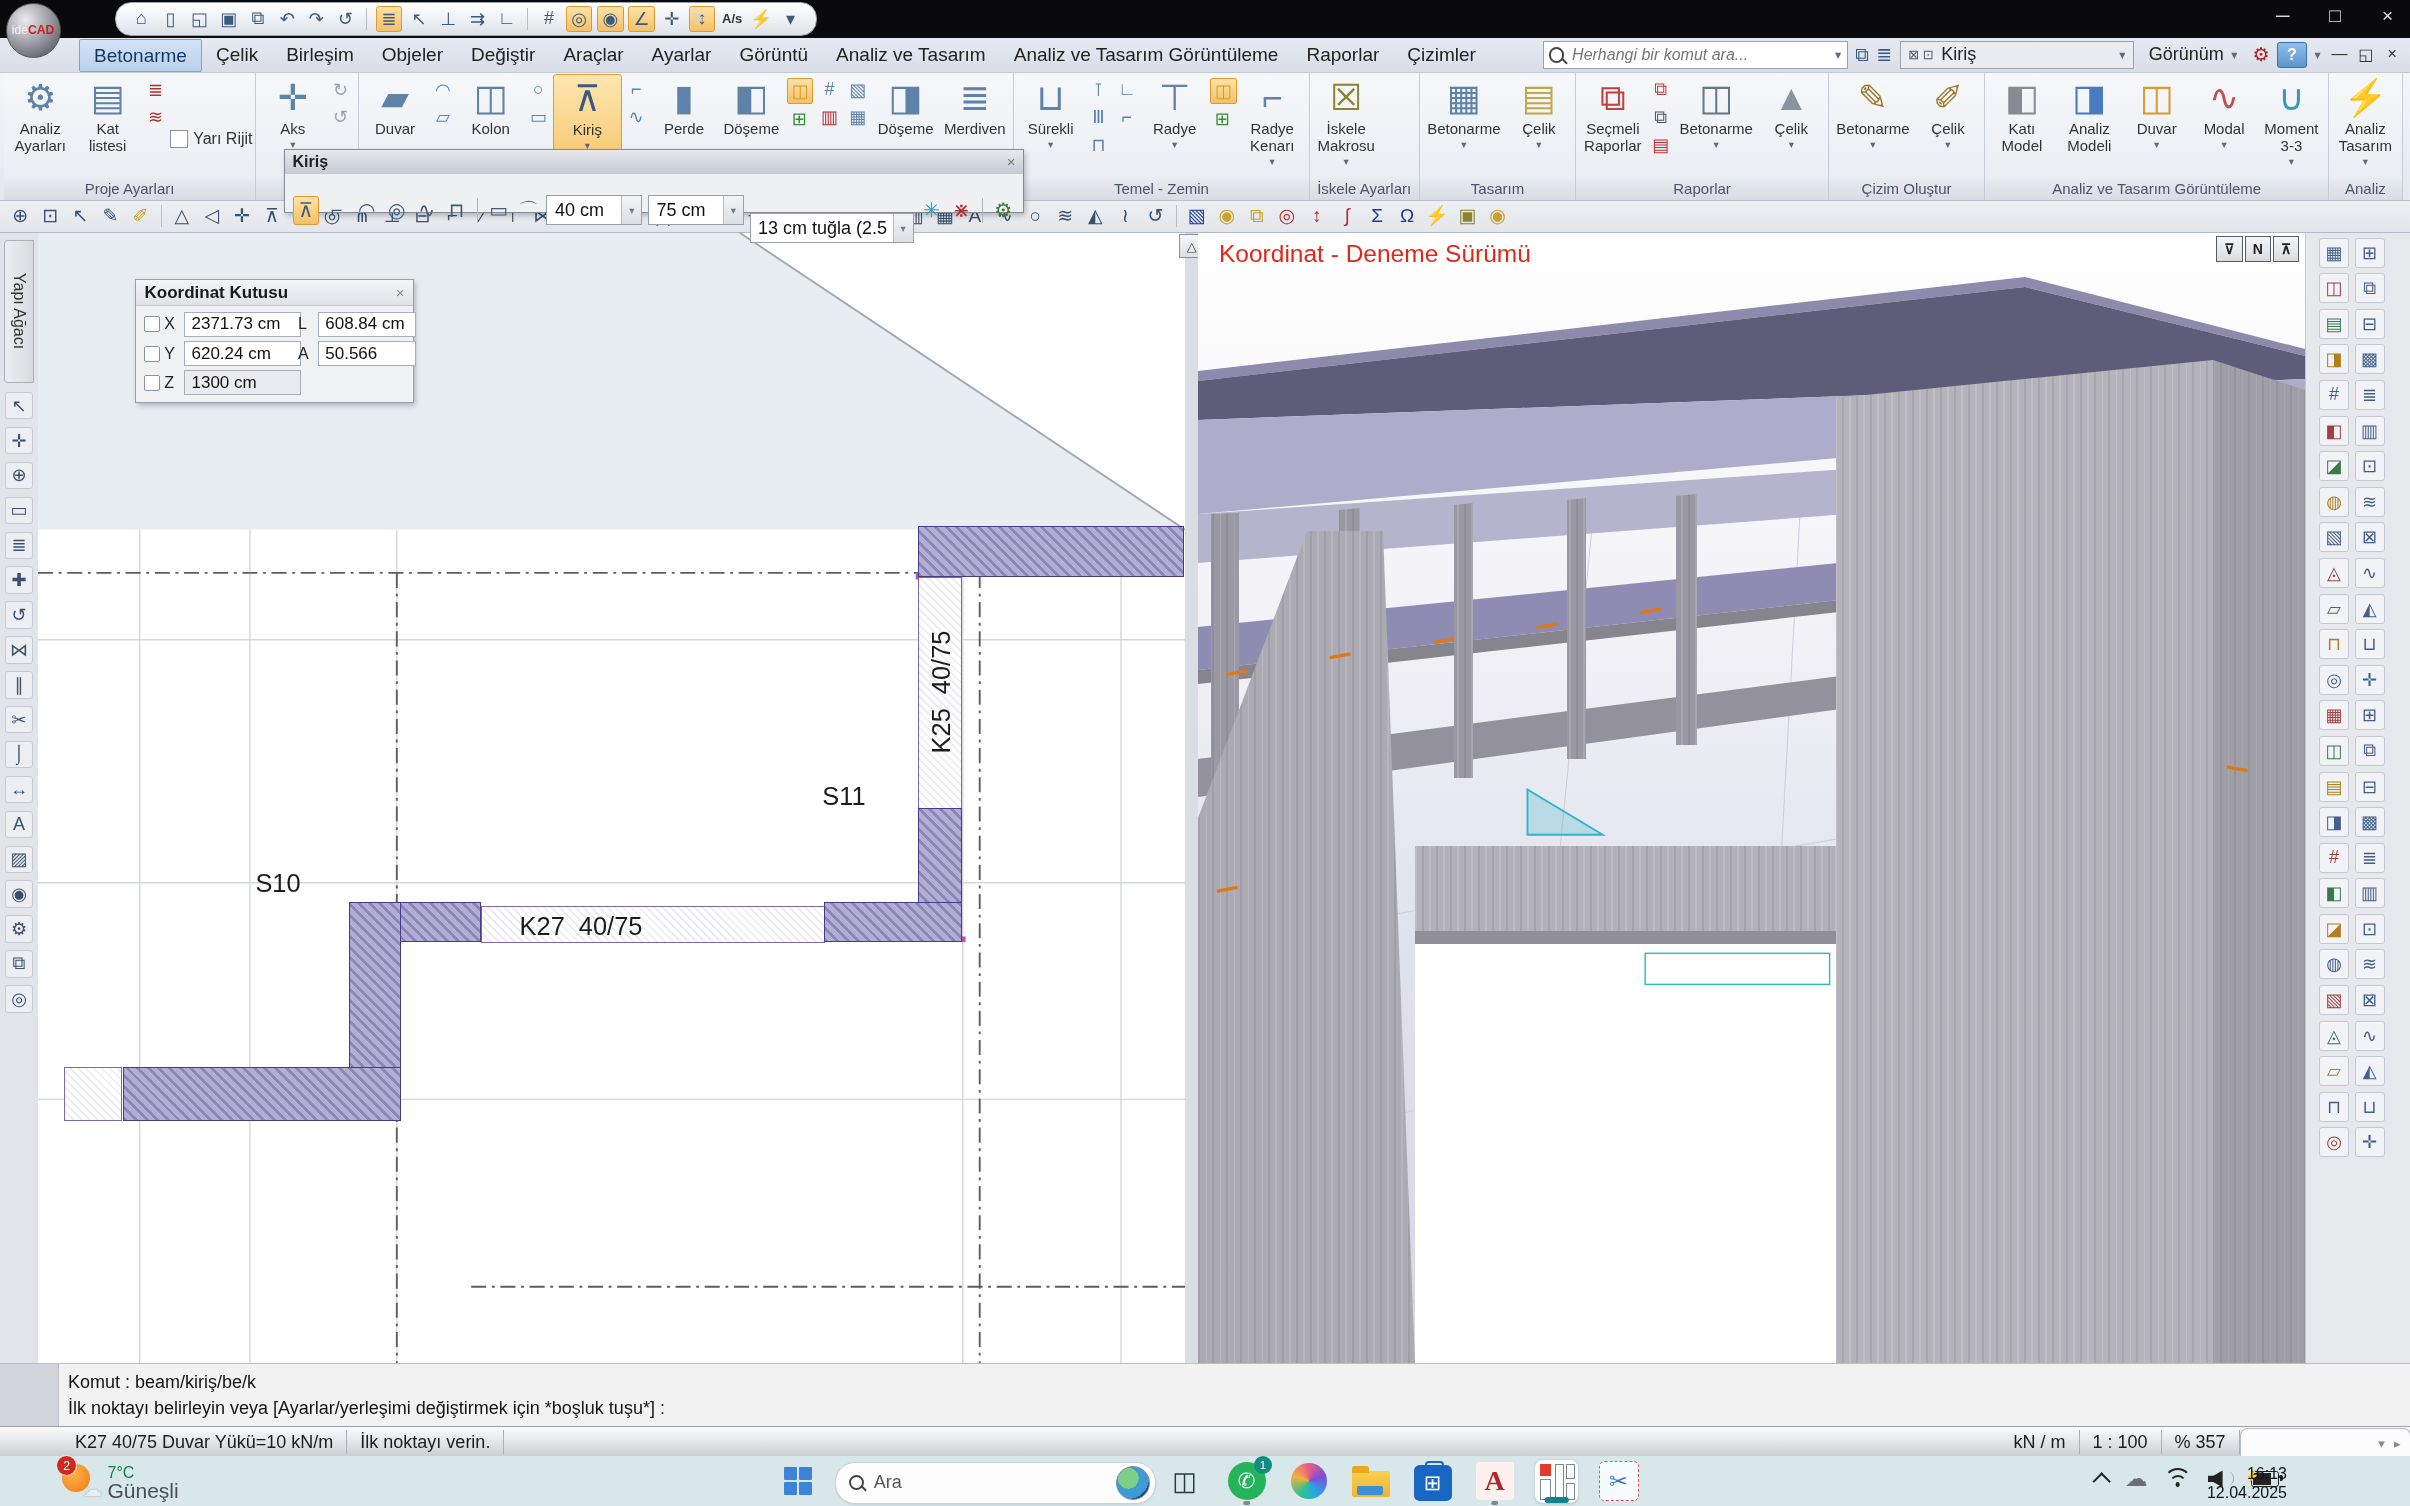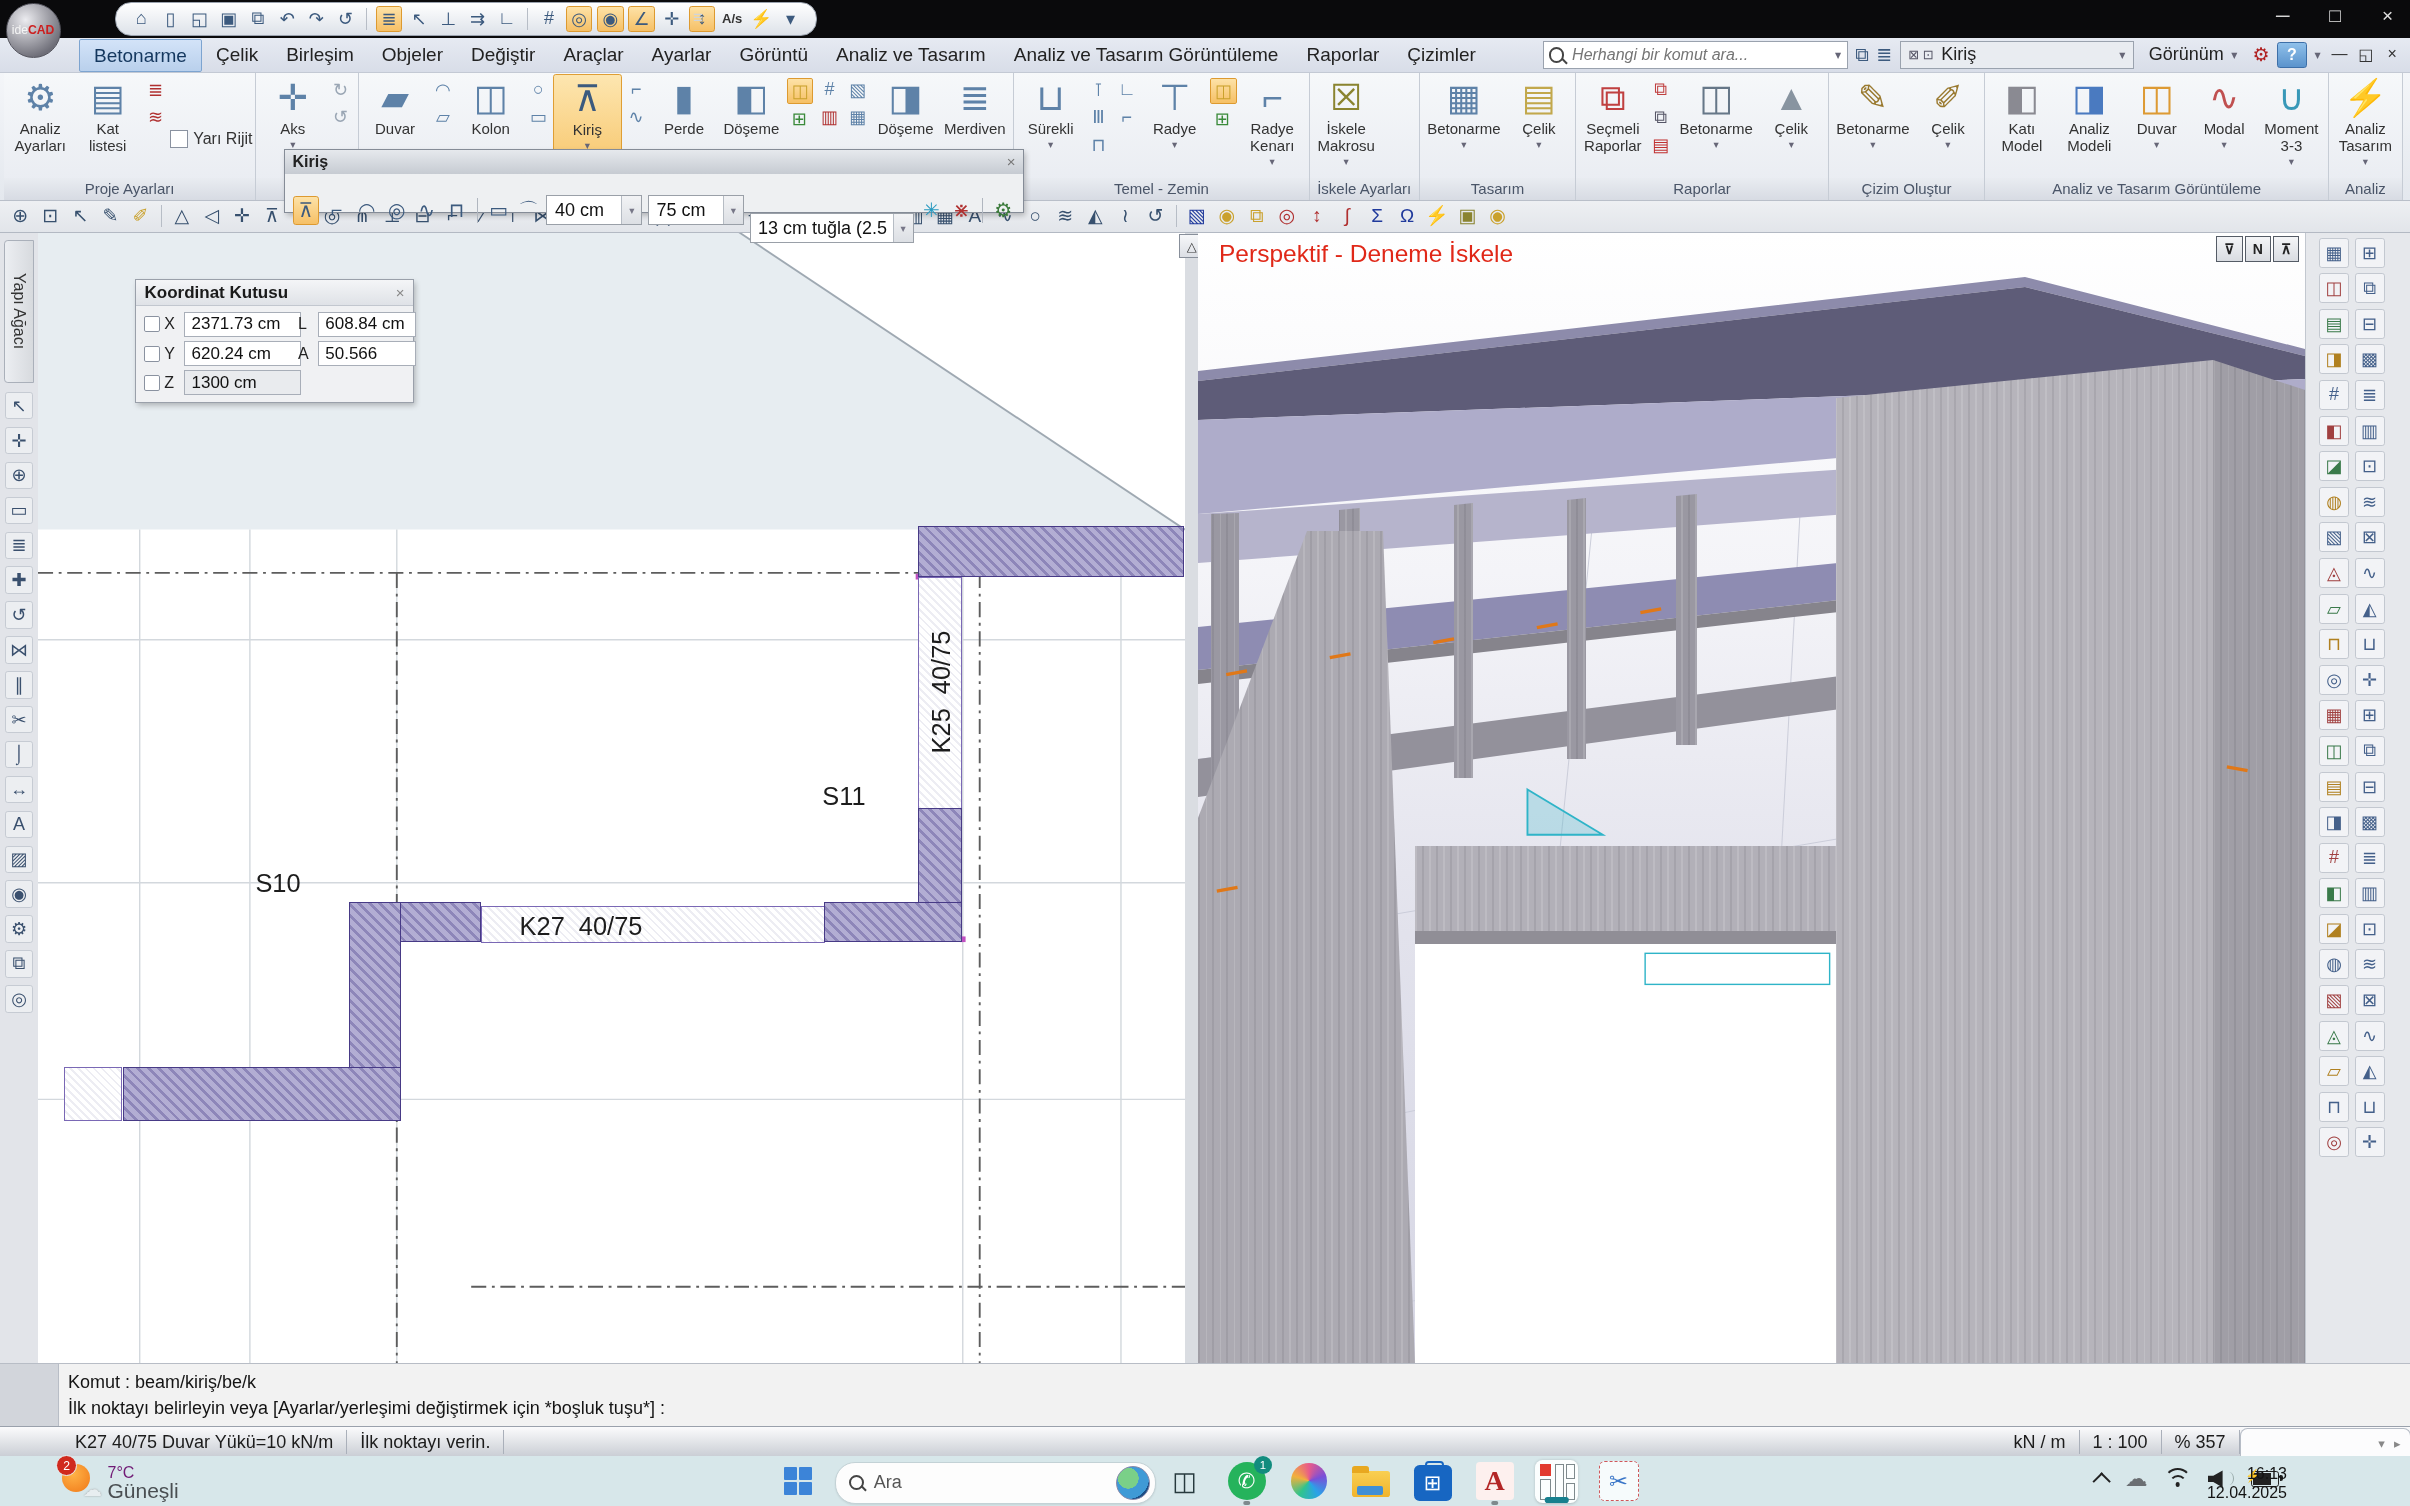--- a/index.html
+++ b/index.html
@@ -101,21 +101,21 @@
   .cb-lab{font-size:16px;color:#222;width:15px;}
   .cb-inp{height:22.6px;background:#fff;border:0.9px solid #a8aeb8;font-size:17px;color:#111;display:flex;align-items:center;padding:0 6.6px;}
   .cb-inp.gray{background:#e9ebee;}
   
   .taskbar{position:absolute;left:0;top:1456px;width:2411px;height:51px;background:#d7e7ea;z-index:50;}
   .wx{position:absolute;left:60px;top:4.7px;display:flex;align-items:center;gap:7.5px;}
   .wx-ic{position:relative;width:40px;height:40px;}
   .wx-sun{position:absolute;left:1.9px;top:3.8px;width:28px;height:28px;border-radius:50%;background:radial-gradient(circle at 40% 35%,#ffb347,#f07818);}
   .wx-cloud{position:absolute;right:-1.9px;bottom:0;color:#e8eef0;font-size:19px;text-shadow:0 0 1.9px #999;}
   .wx-badge{position:absolute;left:-3.8px;top:-5.6px;width:19px;height:19px;border-radius:50%;background:#d02a1e;color:#fff;font-size:12.2px;display:flex;align-items:center;justify-content:center;border:1.9px solid #e8f2f4;}
-  .wx-t1{font-size:16px;color:#701a75;line-height:19px;}
+  .wx-t1{font-size:16px;color:#15803d;line-height:19px;}
   .wx-t2{font-size:21px;color:#4a4f52;line-height:17px;}
   .winbtn{position:absolute;left:784px;top:11.3px;width:28px;height:28px;display:grid;grid-template-columns:13px 13px;grid-template-rows:13px 13px;gap:1.9px;}
   .winbtn i{background:#3c84d8;border-radius:0.9px;}
   .tsearch{position:absolute;left:835px;top:5.6px;width:301px;height:40px;background:#fdfdfd;border:0.9px solid #c3d2d6;border-radius:20px;display:flex;align-items:center;padding:0 4.7px 0 13px;gap:9.4px;box-shadow:0 0.9px 1.9px rgba(0,0,0,.08);}
   .mag{width:11.3px;height:11.3px;border:2.4px solid #444;border-radius:50%;position:relative;flex:none;}
   .mag::after{content:"";position:absolute;left:9.4px;top:10.4px;width:6.6px;height:2.4px;background:#444;transform:rotate(45deg);}
   .tsearch .stxt{font-size:18px;color:#555;flex:1;}
   .globe{width:32px;height:32px;border-radius:50%;background:radial-gradient(circle at 35% 35%,#7ad088 0 35%,#3f9ad6 36% 70%,#1b4f86 71%);border:0.9px solid #88a;}
   .apps{position:absolute;left:1163px;top:3.8px;display:flex;gap:19px;align-items:center;}
   .app{position:relative;width:43px;height:43px;display:flex;align-items:center;justify-content:center;}
@@ -647,21 +647,21 @@
       <g stroke="#e07818" stroke-width="3.5">
         <line x1="30" y1="470" x2="52" y2="466"></line>
         <line x1="140" y1="452" x2="162" y2="448"></line>
         <line x1="250" y1="436" x2="272" y2="432"></line>
         <line x1="360" y1="420" x2="382" y2="416"></line>
         <line x1="470" y1="404" x2="492" y2="400"></line>
         <line x1="20" y1="700" x2="42" y2="696"></line>
         <line x1="1093" y1="568" x2="1115" y2="572"></line>
       </g>
     </svg>
-    <span class="v3d-label">Perspektif - Deneme İskele</span>
+    <span class="v3d-label">Koordinat - Deneme Sürümü</span>
     <div class="v3d-winbtns" id="v3dbtns">
         <span>⊽</span>
         <span>N</span>
         <span>⊼</span>
       </div>
   </div>
 
   <div class="rightstrip" id="righttools">
       <span class="ri" style="color: rgb(68, 96, 138);">▦</span>
       <span class="ri" style="color: rgb(68, 96, 138);">⊞</span>

